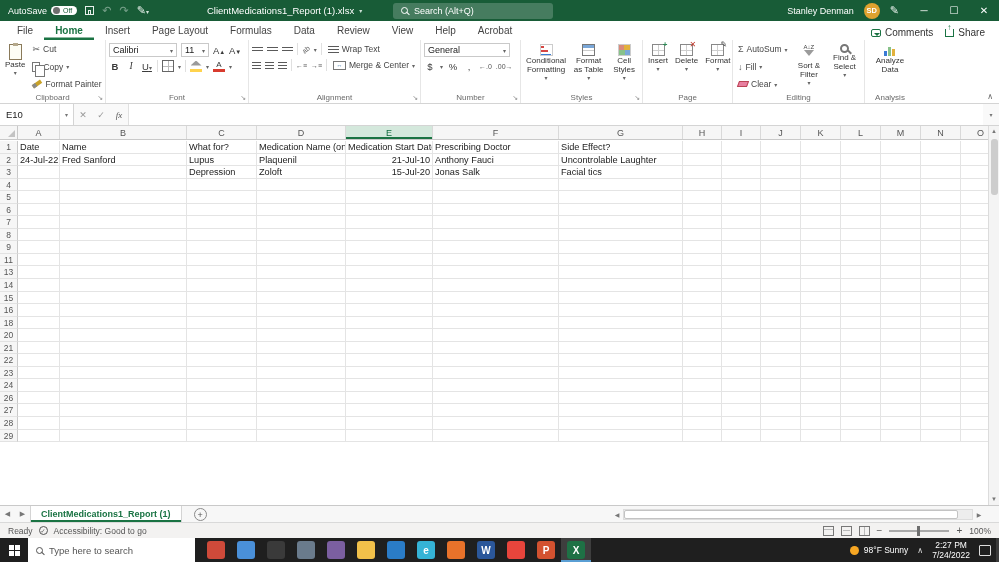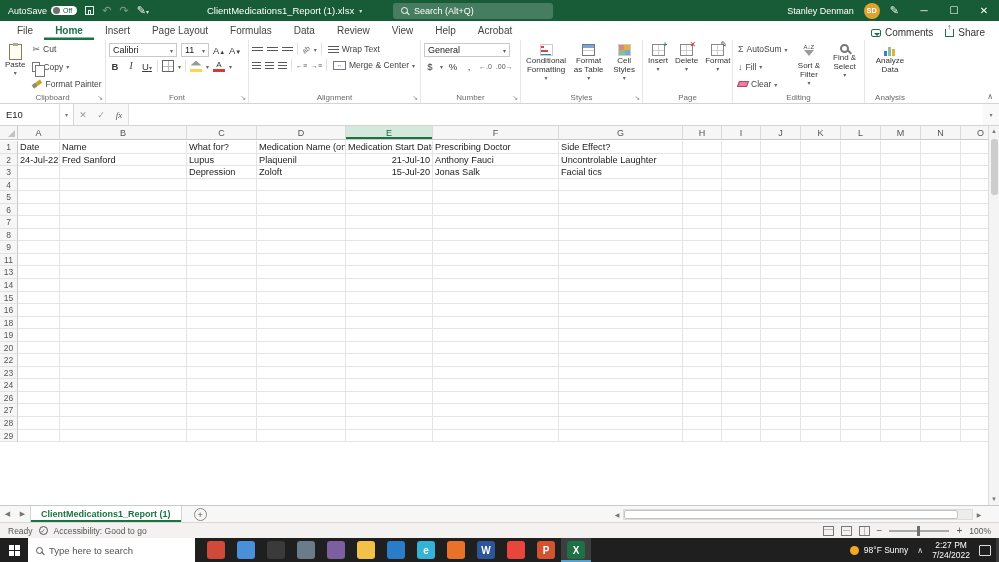--- a/index.html
+++ b/index.html
@@ -727,39 +727,39 @@
         <div class="cell" style="width: 39px;"></div>
         <div class="cell" style="width: 39px;"></div>
         <div class="cell" style="width: 40px;"></div>
         <div class="cell" style="width: 40px;"></div>
         <div class="cell" style="width: 40px;"></div>
         <div class="cell" style="width: 40px;"></div>
         <div class="cell" style="width: 40px;"></div>
         <div class="cell" style="width: 40px;"></div>
       </div>
       <div class="grid-row">
-        <div class="row-h">19</div>
-        <div class="cell" style="width: 42px;"></div>
-        <div class="cell" style="width: 127px;"></div>
-        <div class="cell" style="width: 70px;"></div>
-        <div class="cell" style="width: 89px;"></div>
-        <div class="cell" style="width: 87px;"></div>
-        <div class="cell" style="width: 126px;"></div>
-        <div class="cell" style="width: 124px;"></div>
-        <div class="cell" style="width: 39px;"></div>
-        <div class="cell" style="width: 39px;"></div>
-        <div class="cell" style="width: 40px;"></div>
-        <div class="cell" style="width: 40px;"></div>
-        <div class="cell" style="width: 40px;"></div>
-        <div class="cell" style="width: 40px;"></div>
-        <div class="cell" style="width: 40px;"></div>
-        <div class="cell" style="width: 40px;"></div>
-      </div>
-      <div class="grid-row">
         <div class="row-h">20</div>
+        <div class="cell" style="width: 42px;"></div>
+        <div class="cell" style="width: 127px;"></div>
+        <div class="cell" style="width: 70px;"></div>
+        <div class="cell" style="width: 89px;"></div>
+        <div class="cell" style="width: 87px;"></div>
+        <div class="cell" style="width: 126px;"></div>
+        <div class="cell" style="width: 124px;"></div>
+        <div class="cell" style="width: 39px;"></div>
+        <div class="cell" style="width: 39px;"></div>
+        <div class="cell" style="width: 40px;"></div>
+        <div class="cell" style="width: 40px;"></div>
+        <div class="cell" style="width: 40px;"></div>
+        <div class="cell" style="width: 40px;"></div>
+        <div class="cell" style="width: 40px;"></div>
+        <div class="cell" style="width: 40px;"></div>
+      </div>
+      <div class="grid-row">
+        <div class="row-h">21</div>
         <div class="cell" style="width: 42px;"></div>
         <div class="cell" style="width: 127px;"></div>
         <div class="cell" style="width: 70px;"></div>
         <div class="cell" style="width: 89px;"></div>
         <div class="cell" style="width: 87px;"></div>
         <div class="cell" style="width: 126px;"></div>
         <div class="cell" style="width: 124px;"></div>
         <div class="cell" style="width: 39px;"></div>
         <div class="cell" style="width: 39px;"></div>
         <div class="cell" style="width: 40px;"></div>

